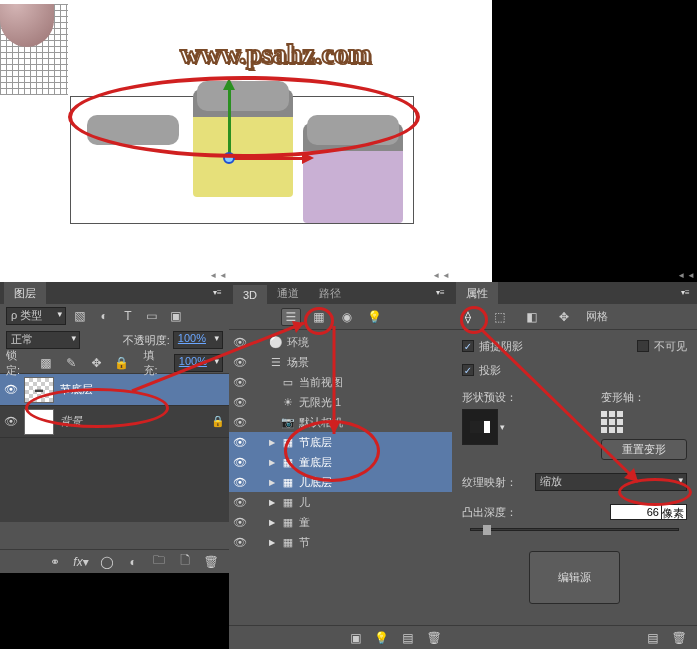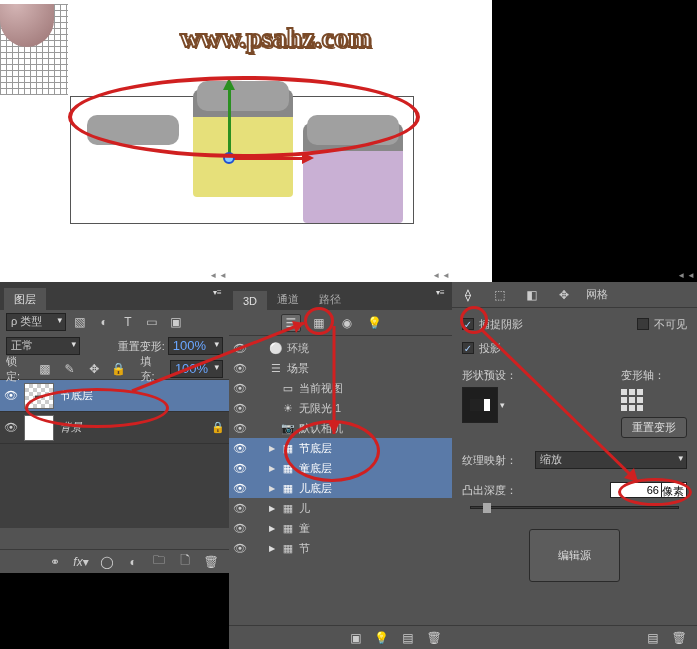--- a/index.html
+++ b/index.html
@@ -4,53 +4,53 @@
 <style>
 * { margin: 0; padding: 0; box-sizing: border-box; }
 body { width: 697px; height: 649px; background: #000; font-family: "Microsoft YaHei", Arial, sans-serif; font-size: 11px; color: #ccc; overflow: hidden; position: relative; }
 .canvas-area { position: absolute; top: 0; left: 0; width: 492px; height: 282px; background: #fff; }
 .canvas-inner { position: absolute; left: 0; top: 4px; right: 7px; bottom: 29px; background: #fff; }
 .grid-corner { position: absolute; left: 0; top: 0; width: 68px; height: 91px; background-image:
   linear-gradient(to right, #999 1px, transparent 1px),
   linear-gradient(to bottom, #999 1px, transparent 1px);
   background-size: 6px 6px; }
 .sphere { position: absolute; left: 0; top: 0; width: 54px; height: 43px; border-radius: 0 0 40px 40px; background: radial-gradient(circle at 30% 0%, #d4b5b5, #9a7272); }
-.watermark { position: absolute; left: 180px; top: 18px; font-size: 28px; font-weight: bold; font-family: Georgia, serif; color: #fff; -webkit-text-stroke: 2px #7a4a28; text-shadow: 2px 2px 0 #7a4a28; }
+.watermark { position: absolute; left: 180px; top: 34px; font-size: 28px; font-weight: bold; font-family: Georgia, serif; color: #fff; -webkit-text-stroke: 2px #7a4a28; text-shadow: 2px 2px 0 #7a4a28; }
 .jars-box { position: absolute; left: 70px; top: 92px; width: 344px; height: 128px; border: 1px solid #555; }
 .jar { position: absolute; bottom: 0; width: 100px; height: 100px; border-radius: 8px 8px 4px 4px; }
 .jar1 { left: 12px; background: linear-gradient(#gray, #888 0 28px, #f0c27a 28px); }
 .jar2 { left: 122px; background: linear-gradient(#888 0 28px, #e6e07a 28px); top: -8px; height: 108px; }
 .jar3 { left: 232px; background: linear-gradient(#888 0 28px, #c9b0d4 28px); }
 .jar-lid { position: absolute; top: -8px; left: 4px; right: 4px; height: 30px; background: #a0a0a0; border-radius: 10px; }
 .red-ellipse { position: absolute; left: 68px; top: 72px; width: 352px; height: 82px; border: 4px solid #d02020; border-radius: 50%; pointer-events: none; }
 .axis-y { position: absolute; left: 228px; top: 78px; width: 3px; height: 78px; background: #2a9020; }
 .axis-y::before { content: ""; position: absolute; top: -10px; left: -5px; border: 6px solid transparent; border-bottom: 12px solid #2a9020; }
 .axis-x { position: absolute; left: 230px; top: 153px; width: 80px; height: 3px; background: #d02020; }
 .axis-x::after { content: ""; position: absolute; right: -10px; top: -5px; border: 6px solid transparent; border-left: 12px solid #d02020; }
 .axis-z { position: absolute; left: 223px; top: 148px; width: 12px; height: 12px; border: 2px solid #2050d0; border-radius: 50%; background: #8cf; }
 
 .panel { position: absolute; background: #535353; color: #ccc; }
 .panel-layers { left: 0; top: 282px; width: 229px; height: 291px; }
 .panel-3d { left: 229px; top: 282px; width: 223px; height: 367px; }
 .panel-props { left: 452px; top: 282px; width: 245px; height: 367px; }
 
-.panel-tabstrip { height: 28px; background: #3c3c3c; display: flex; align-items: flex-end; padding: 0 4px; position: relative; }
+.panel-tabstrip { height: 22px; background: #3c3c3c; display: flex; align-items: flex-end; padding: 0 4px; position: relative; }
 .panel-tab { padding: 4px 10px 3px; font-size: 11px; color: #aaa; cursor: pointer; }
 .panel-tab.active { background: #535353; color: #e0e0e0; }
 .panel-menu-btn { position: absolute; right: 2px; top: 3px; width: 14px; height: 14px; cursor: pointer; }
 .panel-menu-btn::before { content: "▾≡"; font-size: 8px; color: #ddd; }
 .panel-collapse { position: absolute; right: 0; top: -11px; font-size: 8px; color: #888; letter-spacing: 2px; }
 
 .row { display: flex; align-items: center; height: 24px; padding: 0 6px; gap: 4px; }
 .select-dark { background: #3a3a3a; border: 1px solid #222; color: #ccc; height: 18px; font-size: 11px; padding: 0 16px 0 4px; position: relative; min-width: 60px; }
 .select-dark::after { content: "▾"; position: absolute; right: 3px; top: 1px; font-size: 9px; color: #e0e0e0; }
 .icon-btn { width: 20px; height: 18px; display: inline-flex; align-items: center; justify-content: center; color: #ccc; cursor: pointer; font-size: 12px; }
 
 .field-label { font-size: 11px; color: #d0d0d0; }
-.underline-val { color: #6aa6ff; font-size: 13px; }
+.underline-val { color: #6aa6ff; text-decoration: underline; font-size: 11px; }
 
 .layer-list { background: #3f3f3f; }
 .layer-row { display: flex; align-items: center; height: 32px; border-bottom: 1px solid #333; padding: 0 4px; gap: 6px; }
 .layer-row.selected { background: #5a7aa8; color: #fff; }
 .vis-eye { width: 14px; text-align: center; cursor: pointer; }
 .layer-thumb { width: 30px; height: 26px; background: #fff; border: 1px solid #666; display: flex; align-items: center; justify-content: center; font-size: 8px; color: #444; }
 .layer-thumb-bg { background-image: linear-gradient(45deg,#ccc 25%,transparent 25%),linear-gradient(-45deg,#ccc 25%,transparent 25%),linear-gradient(45deg,transparent 75%,#ccc 75%),linear-gradient(-45deg,transparent 75%,#ccc 75%); background-size: 8px 8px; background-position: 0 0, 0 4px, 4px -4px, -4px 0; }
 
 .panel-footer { position: absolute; bottom: 0; left: 0; right: 0; height: 24px; background: #535353; border-top: 1px solid #3a3a3a; display: flex; align-items: center; justify-content: flex-end; gap: 6px; padding: 0 8px; }
 
@@ -60,21 +60,21 @@
 .tree-eye { width: 14px; text-align: center; }
 .tree-toggle { width: 10px; text-align: center; font-size: 8px; color: #ddd; }
 .tree-icon { width: 14px; text-align: center; font-size: 11px; }
 .tree-spacer { display: inline-block; }
 
 .checkbox { width: 12px; height: 12px; border: 1px solid #222; background: #3a3a3a; display: inline-flex; align-items: center; justify-content: center; font-size: 10px; color: #a8d0ff; }
 .swatch { width: 36px; height: 36px; background: #1e1e1e; border: 1px solid #222; display: flex; align-items: center; justify-content: center; }
 .swatch-inner { width: 20px; height: 12px; background: linear-gradient(90deg,#222 70%, #fff 70%); }
 .dots-grid { display: grid; grid-template-columns: repeat(3, 6px); grid-template-rows: repeat(3, 6px); gap: 2px; }
 .dots-grid span { width: 6px; height: 6px; background: #ddd; }
-.btn { background: #5c5c5c; border: 1px solid #2a2a2a; color: #ddd; font-size: 11px; padding: 2px 10px; border-radius: 3px; cursor: pointer; }
+.btn { background: #5c5c5c; border: 1px solid #2a2a2a; color: #ddd; font-size: 11px; padding: 2px 20px; border-radius: 3px; cursor: pointer; }
 .input-white { background: #fff; color: #000; border: 1px solid #222; width: 52px; height: 16px; font-size: 11px; padding: 0 2px; text-align: right; }
 .slider-track { height: 3px; background: #3a3a3a; border: 1px solid #222; margin: 2px 8px; position: relative; }
 .slider-thumb { position: absolute; top: -4px; left: 12px; width: 8px; height: 10px; background: #aaa; }
 
 
 .anno { position: absolute; pointer-events: none; }
 svg.arrow { overflow: visible; }
 svg.arrow line { stroke: #d02020; stroke-width: 3; }
 svg.arrow polygon { fill: #d02020; }
 .red-circ { border: 3px solid #d02020; border-radius: 50%; }
@@ -121,21 +121,21 @@
     <div class="select-dark">ρ <span>类型</span></div>
     <span class="icon-btn">▧</span>
     <span class="icon-btn">◐</span>
     <span class="icon-btn">T</span>
     <span class="icon-btn">▭</span>
     <span class="icon-btn">▣</span>
   </div>
   <div class="row" style="justify-content: space-between; gap: 12px;">
     <div class="select-dark" style="min-width:74px">正常</div>
     <div style="display:flex;align-items:center;gap:3px">
-      <span class="field-label">重置变形:</span>
+      <span class="field-label">不透明度:</span>
       <div class="select-dark" style="min-width:48px"><span class="underline-val">100%</span></div>
     </div>
   </div>
   <div class="lock-row">
     <span class="field-label">锁定:</span>
     <span class="icon-btn">▩</span>
     <span class="icon-btn">✎</span>
     <span class="icon-btn">✥</span>
     <span class="icon-btn">🔒</span>
     <span style="flex:1"></span>
@@ -265,20 +265,24 @@
   <div class="panel-footer">
     <span class="icon-btn">▣</span>
     <span class="icon-btn">💡</span>
     <span class="icon-btn">▤</span>
     <span class="icon-btn">🗑</span>
   </div>
 </div>
 
 <div class="panel panel-props">
   <div class="panel-collapse">◄◄</div>
+  <div class="panel-tabstrip">
+    <div class="panel-tab active">属性</div>
+    <div class="panel-menu-btn"></div>
+  </div>
   <div class="toolbar-props">
     <span class="icon-btn" style="color:#fff">⟠</span>
     <span class="icon-btn">⬚</span>
     <span class="icon-btn">◧</span>
     <span class="icon-btn">✥</span>
     <span>网格</span>
   </div>
   <div style="padding:4px 10px">
     <div class="row" style="padding:0;justify-content:space-between">
       <label style="display:flex;align-items:center;gap:5px">

